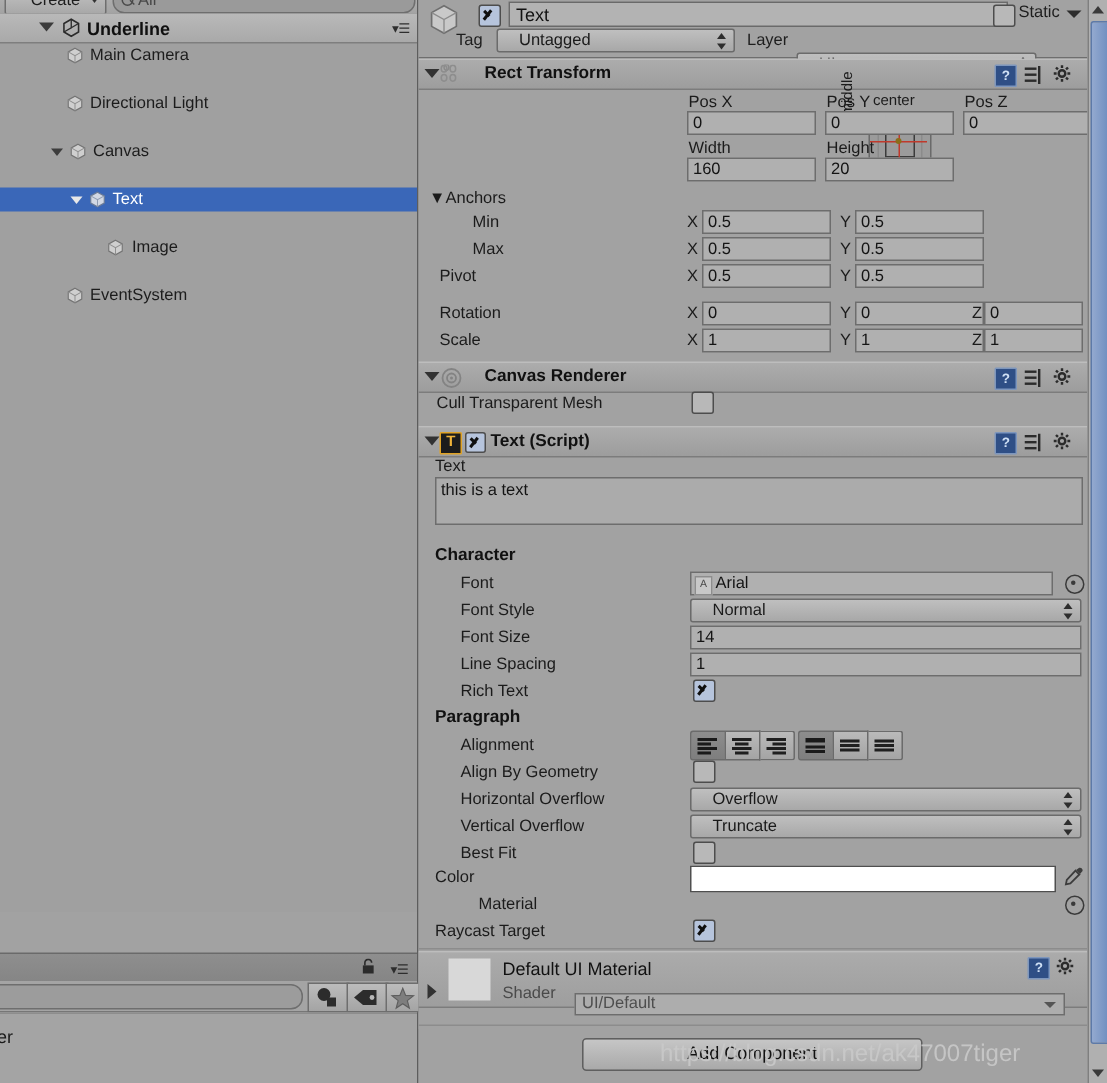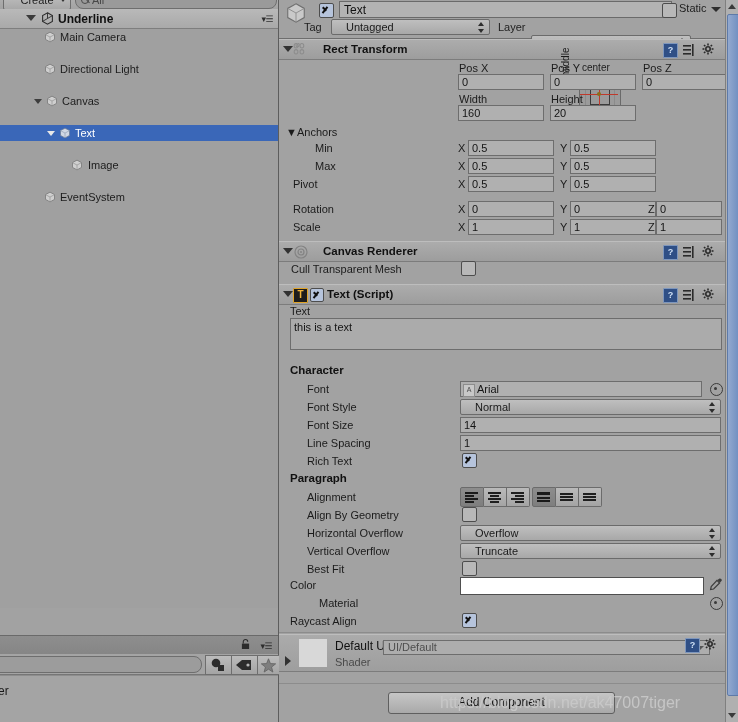--- a/index.html
+++ b/index.html
@@ -226,21 +226,21 @@
 
   
   .mat-block { position:absolute; left:0; width:446px; background:#a2a2a2; }
   .mat-header { position:absolute; left:0; top:0; width:446px; height:36px;
     background:linear-gradient(#ababab,#9e9e9e); border-top:1px solid #bdbdbd; border-bottom:1px solid #7c7c7c;}
   .mat-foldout { position:absolute; left:6px; top:21px; width:0;height:0;
     border-top:5px solid transparent; border-bottom:5px solid transparent; border-left:6px solid #323232;}
   .mat-swatch { position:absolute; left:20px; top:4px; width:28px; height:28px; background:#d8d8d8;}
   .mat-title { position:absolute; left:56px; top:4px; font-size:12px; color:#111;}
   .shader-lbl { position:absolute; left:56px; top:21px; font-size:11px; color:#4a4a4a;}
-  .shader-dd { position:absolute; left:104px; top:5px; width:327px; height:15px;
+  .shader-dd { position:absolute; left:104px; top:27px; width:327px; height:15px;
     background:#adadad; border:1px solid #6d6d6d; box-sizing:border-box;
     font-size:11px; line-height:13px; padding-left:4px; color:#4e4e4e;}
   .shader-dd .caret { position:absolute; right:5px; top:5px; width:0;height:0;
     border-left:4px solid transparent;border-right:4px solid transparent;border-top:4px solid #555;}
 
   .add-comp-btn {
     position:absolute; left:388px; top:692px; width:225px; height:20px;
     background:linear-gradient(#c6c6c6,#a9a9a9); border:1px solid #5f5f5f; border-radius:3px;
     font-size:12px; text-align:center; line-height:18px; color:#121212;
   }
@@ -641,21 +641,21 @@
     <span class="row-lbl" style="left:11px; top:579px;">Color</span>
     <div class="colorfld" style="left:181px; top:577px; width:242px;"></div>
     <svg class="eyedrop" style="left:430px; top:577px;" viewBox="0 0 14 15">
       <path d="M10.5 1.5 a1.8 1.8 0 0 1 2.2 2.2 L11 5.6 L8.4 3 Z" fill="#3c3c3c"></path>
       <path d="M8 3.4 L10.6 6 L4.6 12 L1.6 12.6 L2.2 9.6 Z" fill="none" stroke="#3c3c3c" stroke-width="1.2"></path>
     </svg>
 
     <span class="row-lbl" style="left:11px; top:597px;margin-left:29px;">Material</span>
     <span class="circle-sel" style="left:431px; top:597px;"></span>
 
-    <span class="row-lbl" style="left:11px; top:615px;">Raycast Align</span>
+    <span class="row-lbl" style="left:11px; top:615px;">Raycast Target</span>
     <div class="chk on" style="left:183px; top:613px;"></div>
 
     <div class="divider" style="top:632px;"></div>
     <div class="mat-block" style="top:634px; height:52px;">
       <div class="mat-header">
         <span class="mat-foldout"></span>
         <div class="mat-swatch"></div>
         <span class="mat-title">Default UI Material</span>
         <span class="shader-lbl">Shader</span>
         <div class="shader-dd">

